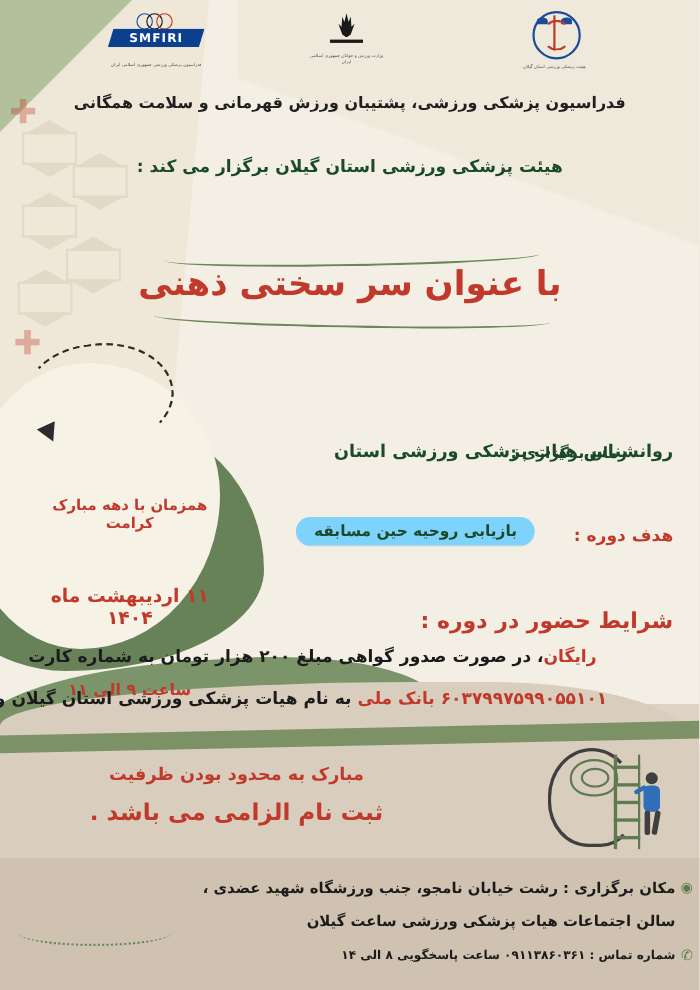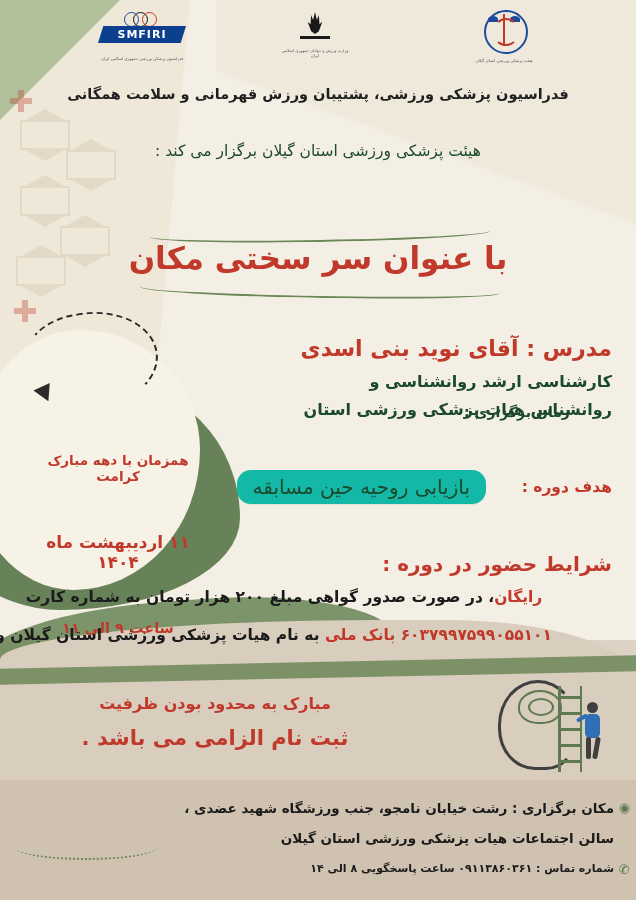--- a/index.html
+++ b/index.html
@@ -143,21 +143,21 @@
 
   
   .txt{position:absolute;white-space:nowrap;}
   .fed-title{
     left:0;top:86px;width:636px;text-align:center;
     font-size:14.5px;font-weight:bold;color:#1f1f1f;
     letter-spacing:0;
   }
   .host-line{
     left:0;top:142px;width:636px;text-align:center;
-    font-size:15.5px;font-weight:normal;color:#1b4a2b;
+    font-size:15.5px;font-weight:bold;color:#1b4a2b;
   }
   .big-red-1{
     left:0;top:186px;width:636px;text-align:center;
     font-size:30px;font-weight:bold;color:#c0392b;
     letter-spacing:1px;
   }
   .big-red-2{
     left:0;top:240px;width:636px;text-align:center;
     font-size:31px;font-weight:bold;color:#c0392b;
   }
@@ -196,22 +196,22 @@
   .time-l1{font-size:13.5px;font-weight:bold;color:#c0392b;}
   .time-l2{font-size:17px;font-weight:bold;color:#c0392b;}
   .time-l3{font-size:14.5px;font-weight:bold;color:#c0392b;}
 
   .goal-label{
     right:24px;top:478px;text-align:right;
     font-size:15.5px;font-weight:bold;color:#c0392b;
   }
   .goal-pill{
     position:absolute;right:150px;top:470px;
-    background:#14b8a6;border-radius:14px;padding:5px 16px;
-    font-size:20px;font-weight:normal;color:#1b4a2b;
+    background:#7dd3fc;border-radius:14px;padding:5px 16px;
+    font-size:14px;font-weight:bold;color:#1b4a2b;
     box-shadow:0 1px 0 rgba(0,0,0,.06);
   }
 
   .cond-title{
     right:24px;top:552px;text-align:right;
     font-size:20px;font-weight:bold;color:#c0392b;
   }
   .cond-line1{
     left:0;top:588px;width:568px;text-align:center;
     font-size:15.5px;font-weight:bold;color:#1b1b1b;
@@ -360,25 +360,23 @@
           <div class="snake"></div>
       </div>
       <div class="cap">هیئت پزشکی ورزشی استان گیلان</div>
     </div>
 
   </div>
 
   <div class="txt fed-title">فدراسیون پزشکی ورزشی، پشتیبان ورزش قهرمانی و سلامت همگانی</div>
   <div class="txt host-line">هیئت پزشکی ورزشی استان گیلان برگزار می کند :</div>
   <div class="curve-underline"></div>
-  <div class="txt big-red-2">با عنوان سر سختی مکان</div>
+  <div class="txt big-red-2">با عنوان سر سختی ذهنی</div>
   <div class="curve-underline2"></div>
 
-  <div class="txt teacher">مدرس : آقای نوید بنی اسدی</div>
-  <div class="txt teacher-sub1">کارشناسی ارشد روانشناسی و</div>
   <div class="txt teacher-sub2">روانشناس هیات پزشکی ورزشی استان</div>
 
   <div class="arrow-dot"></div>
   <div class="arrow-head"></div>
 
   <div class="txt time-title">زمان برگزاری :</div>
   <div class="time-wrap">
     <div class="time-l1">همزمان با دهه مبارک کرامت</div>
     <div class="time-l2">۱۱ اردیبهشت ماه ۱۴۰۴</div>
     <div class="time-l3">ساعت ۹ الی ۱۱</div>
@@ -414,19 +412,19 @@
       <div class="p-head"></div>
         <div class="p-body"></div>
       <div class="p-arm"></div>
       <div class="p-leg l"></div>
         <div class="p-leg r"></div>
     </div>
   </div>
 
   <div class="pin-icon">◉</div>
   <div class="txt place-line1">مکان برگزاری : رشت خیابان نامجو، جنب ورزشگاه شهید عضدی ،</div>
-  <div class="txt place-line2">سالن اجتماعات هیات پزشکی ورزشی استان گیلان</div>
+  <div class="txt place-line2">سالن اجتماعات هیات پزشکی ورزشی ساعت گیلان</div>
   <div class="phone-icon">✆</div>
   <div class="txt phone-line">شماره تماس : ۰۹۱۱۳۸۶۰۳۶۱ ساعت پاسخگویی ۸ الی ۱۴</div>
 
   <div class="squiggle"></div>
 
 </div>
 
 </body></html>

